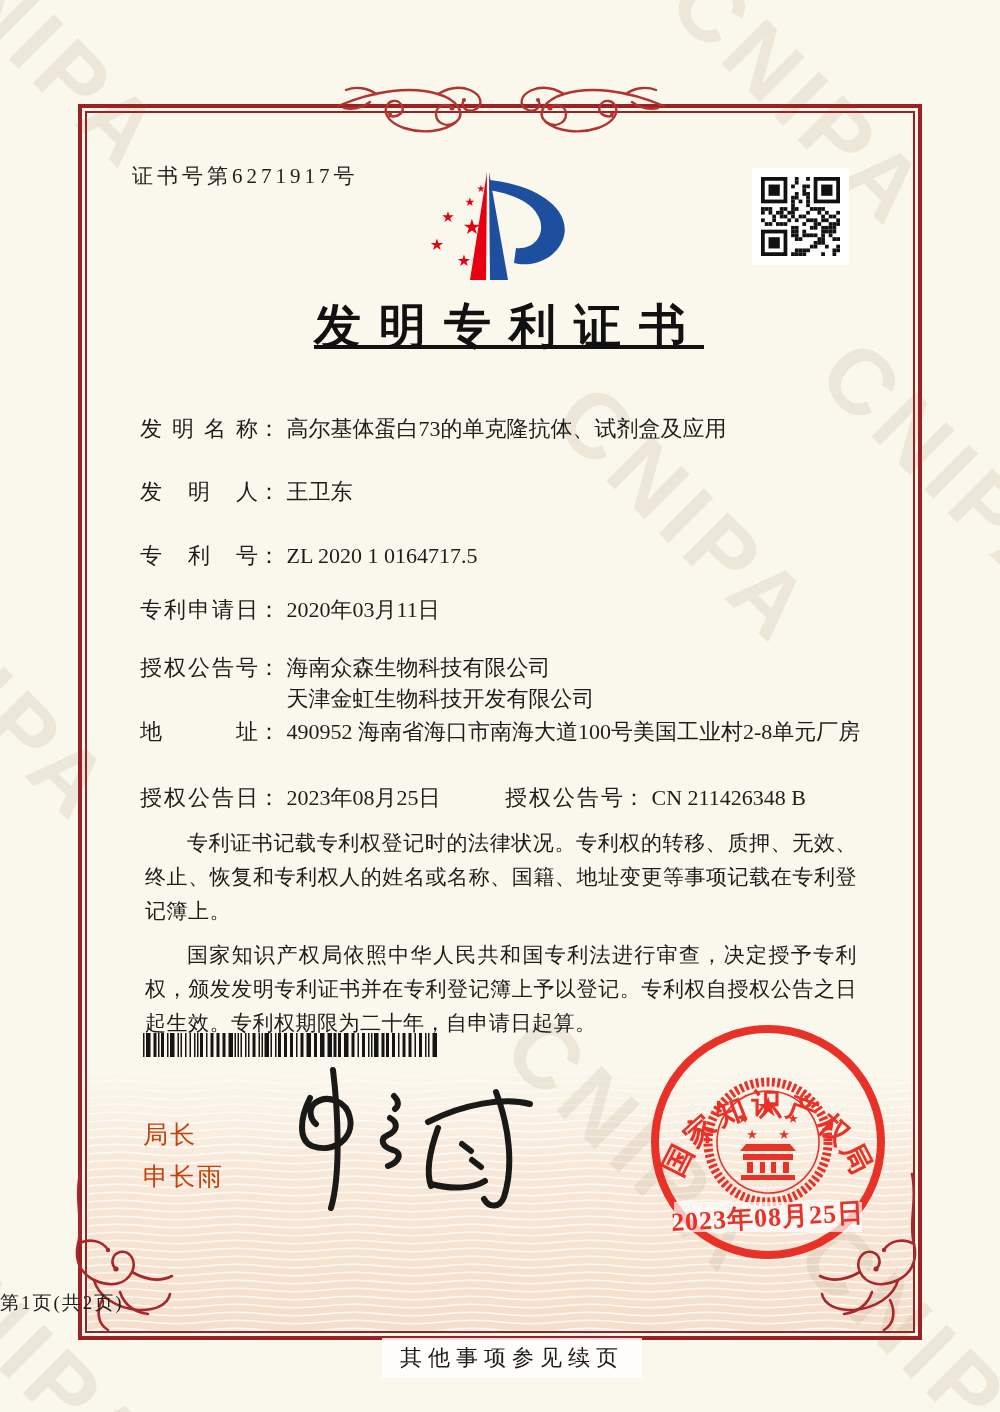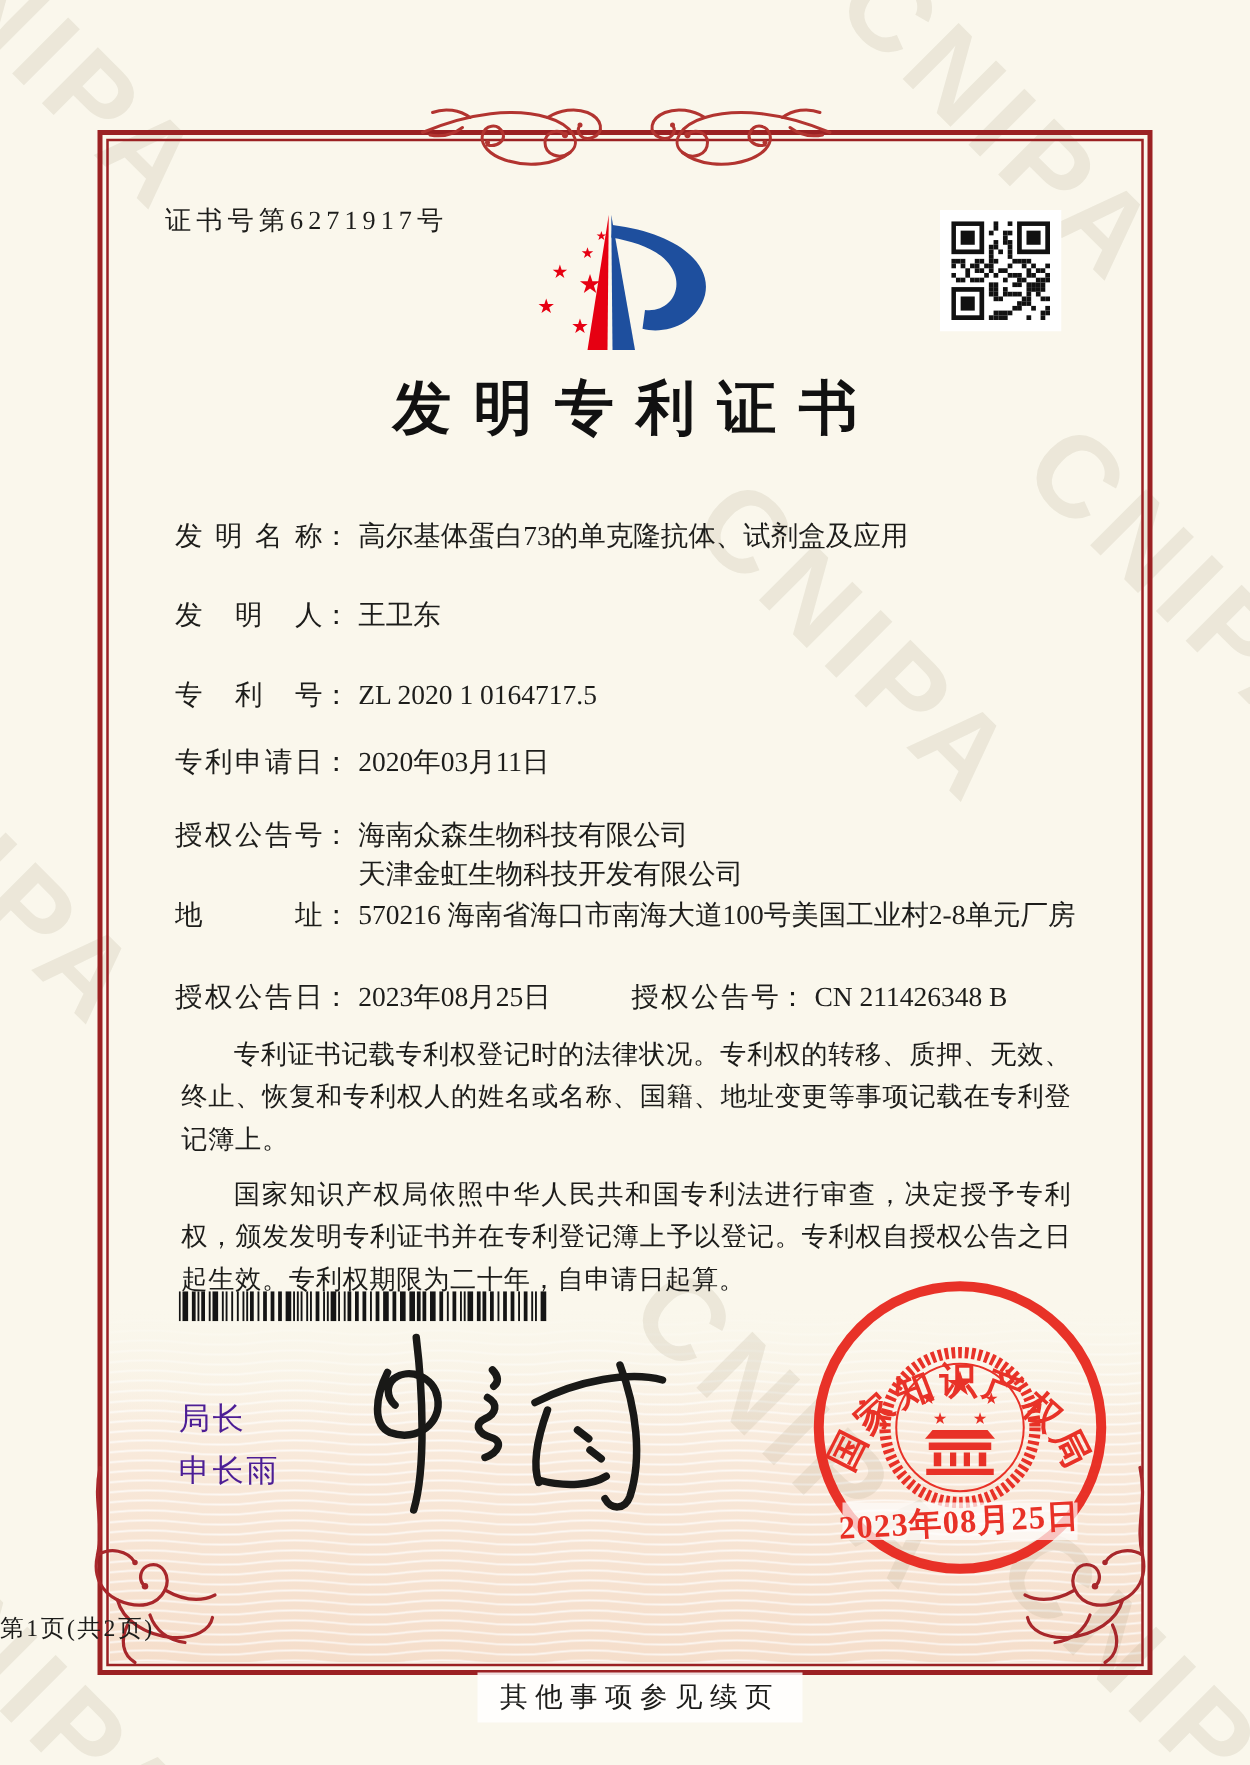--- a/index.html
+++ b/index.html
@@ -24,37 +24,37 @@
   }
   .frame-inner{position:absolute;left:3px;top:3px;right:3px;bottom:3px;border:2px solid #9b2123;}
   .ornament{position:absolute;z-index:4;pointer-events:none;}
   
   .cert-no{position:absolute;left:132px;top:162px;font-size:21px;letter-spacing:4px;z-index:5;}
   .logo{position:absolute;left:424px;top:166px;width:152px;height:124px;z-index:5;}
   .qr{position:absolute;left:752px;top:168px;width:97px;height:97px;background:#fff;z-index:5;
       display:flex;align-items:center;justify-content:center;}
   .title{
     position:absolute;left:0;top:295px;width:100%;text-align:center;
-    font-size:47px;font-weight:bold;letter-spacing:18px;text-indent:18px;z-index:5;color:#111;
+    font-size:47px;font-weight:bold;letter-spacing:18px;text-indent:18px;z-index:5;color:#111;text-decoration:underline;
   }
   .row{position:absolute;left:140px;font-size:22px;z-index:5;line-height:31px;}
   .flabel{display:inline-block;width:118px;text-align:justify;text-align-last:justify;vertical-align:top;}
   .fcolon{display:inline-block;vertical-align:top;}
   .fvalue{display:inline-block;vertical-align:top;margin-left:1px;}
   .row-grant .pair2{position:absolute;left:365px;top:0;white-space:nowrap;}
   .multiline{width:596px;}
   .paras{position:absolute;left:145px;top:826px;width:712px;z-index:5;}
   .paras p{
     margin:0 0 10px 0;font-size:21px;line-height:34px;text-align:justify;
     text-indent:2em;letter-spacing:0.5px;color:#1c1c1a;
   }
   .barcode{position:absolute;left:143px;top:1033px;z-index:5;}
   .sig-label{
     position:absolute;left:143px;z-index:6;font-family:"Liberation Sans","DejaVu Sans",sans-serif;
-    font-size:25px;letter-spacing:2px;color:#4c1d95;
+    font-size:25px;letter-spacing:2px;color:#c2410c;
   }
   .signature{position:absolute;left:278px;top:1056px;z-index:6;}
   .seal{position:absolute;left:646px;top:1020px;width:244px;height:244px;z-index:7;opacity:0.95;}
   .page-info{
     position:absolute;left:0;top:1290px;width:100%;text-align:left;
     font-size:19px;letter-spacing:2px;z-index:5;
   }
   .foot-note{position:absolute;left:0;top:1338px;width:100%;text-align:center;z-index:5;margin-left:12px;}
   .foot-note span{
     display:inline-block;background:rgba(255,255,255,0.85);
@@ -330,21 +330,21 @@
   <div class="row" style="top:652px">
     <span class="flabel">授权公告号</span><span class="fcolon">：</span>
     <span class="fvalue">
       <div>海南众森生物科技有限公司</div>
       <div>天津金虹生物科技开发有限公司</div>
     </span>
   </div>
 
   <div class="row" style="top:716px">
     <span class="flabel">地址</span><span class="fcolon">：</span>
-    <span class="fvalue multiline">570216 海南省海口市南海大道100号美国工业村2-8单元厂房</span>
+    <span class="fvalue multiline">490952 海南省海口市南海大道100号美国工业村2-8单元厂房</span>
   </div>
 
   <div class="row row-grant" style="top:782px">
     <span>
       <span class="flabel">授权公告日</span><span class="fcolon">：</span>
       <span class="fvalue">2023年08月25日</span>
     </span>
     <span class="pair2">
       <span class="flabel">授权公告号</span><span class="fcolon">：</span>
       <span class="fvalue">CN 211426348 B</span>

